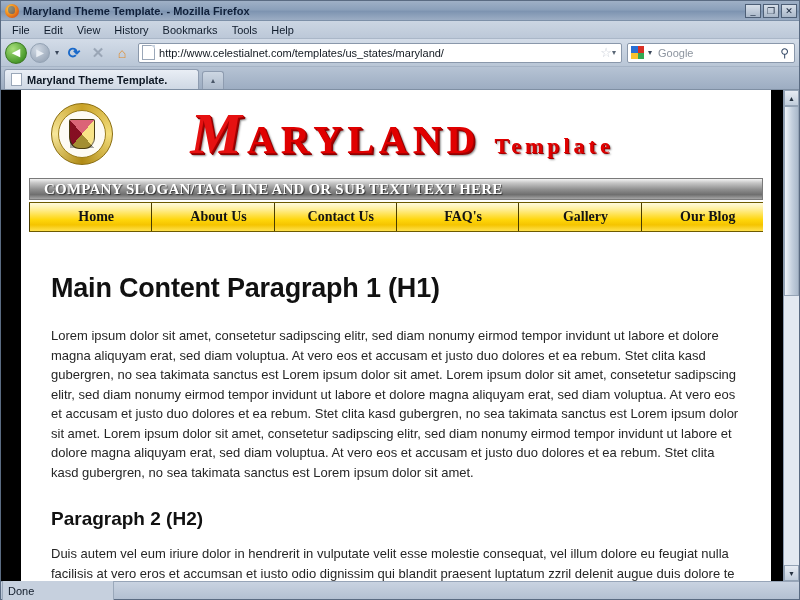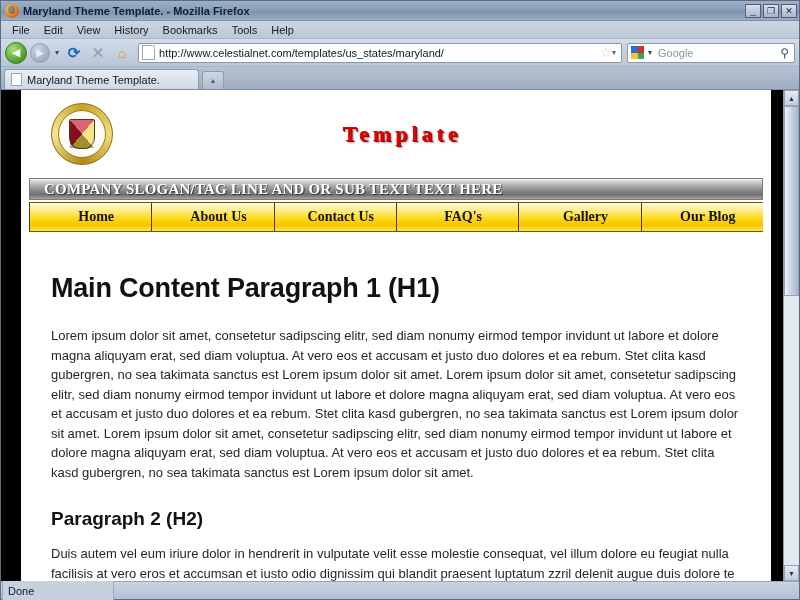--- a/index.html
+++ b/index.html
@@ -173,21 +173,21 @@
     border-radius: 3px 3px 0 0;
     display: flex; align-items: center;
     padding: 0 6px;
     gap: 5px;
   }
   .tab-favicon {
     width: 11px; height: 13px;
     background: #fff; border: 1px solid #9aa7b8;
     flex: 0 0 auto;
   }
-  .tab-label { font-size: 11px; color: #0e1824; font-weight: normal; white-space: nowrap; }
+  .tab-label { font-size: 11px; color: #0e1824; font-weight: bold; white-space: nowrap; }
   .tab-list-btn {
     width: 22px; height: 18px;
     margin-left: 3px;
     background: linear-gradient(to bottom, #cdd7e3, #aebbcc);
     border: 1px solid #8e9cb0;
     border-bottom: none;
     border-radius: 3px 3px 0 0;
     font-size: 8px; color: #4a5769;
     display: flex; align-items: center; justify-content: center;
   }
@@ -458,20 +458,21 @@
 
   <div class="viewport">
     <div class="page-area">
       <div class="site">
 
         <div class="site-header">
           <div class="seal">
             <div class="seal-shield"></div>
           </div>
           <div class="logo-wrap">
+            <div class="logo-main"><span class="cap">M</span><span>ARYLAND</span></div>
             <div class="logo-sub">Template</div>
           </div>
         </div>
 
         <div class="slogan">
           <div class="slogan-text">COMPANY SLOGAN/TAG LINE AND OR SUB TEXT TEXT HERE</div>
         </div>
 
         <div class="site-nav">
           <div class="nav-cell">

